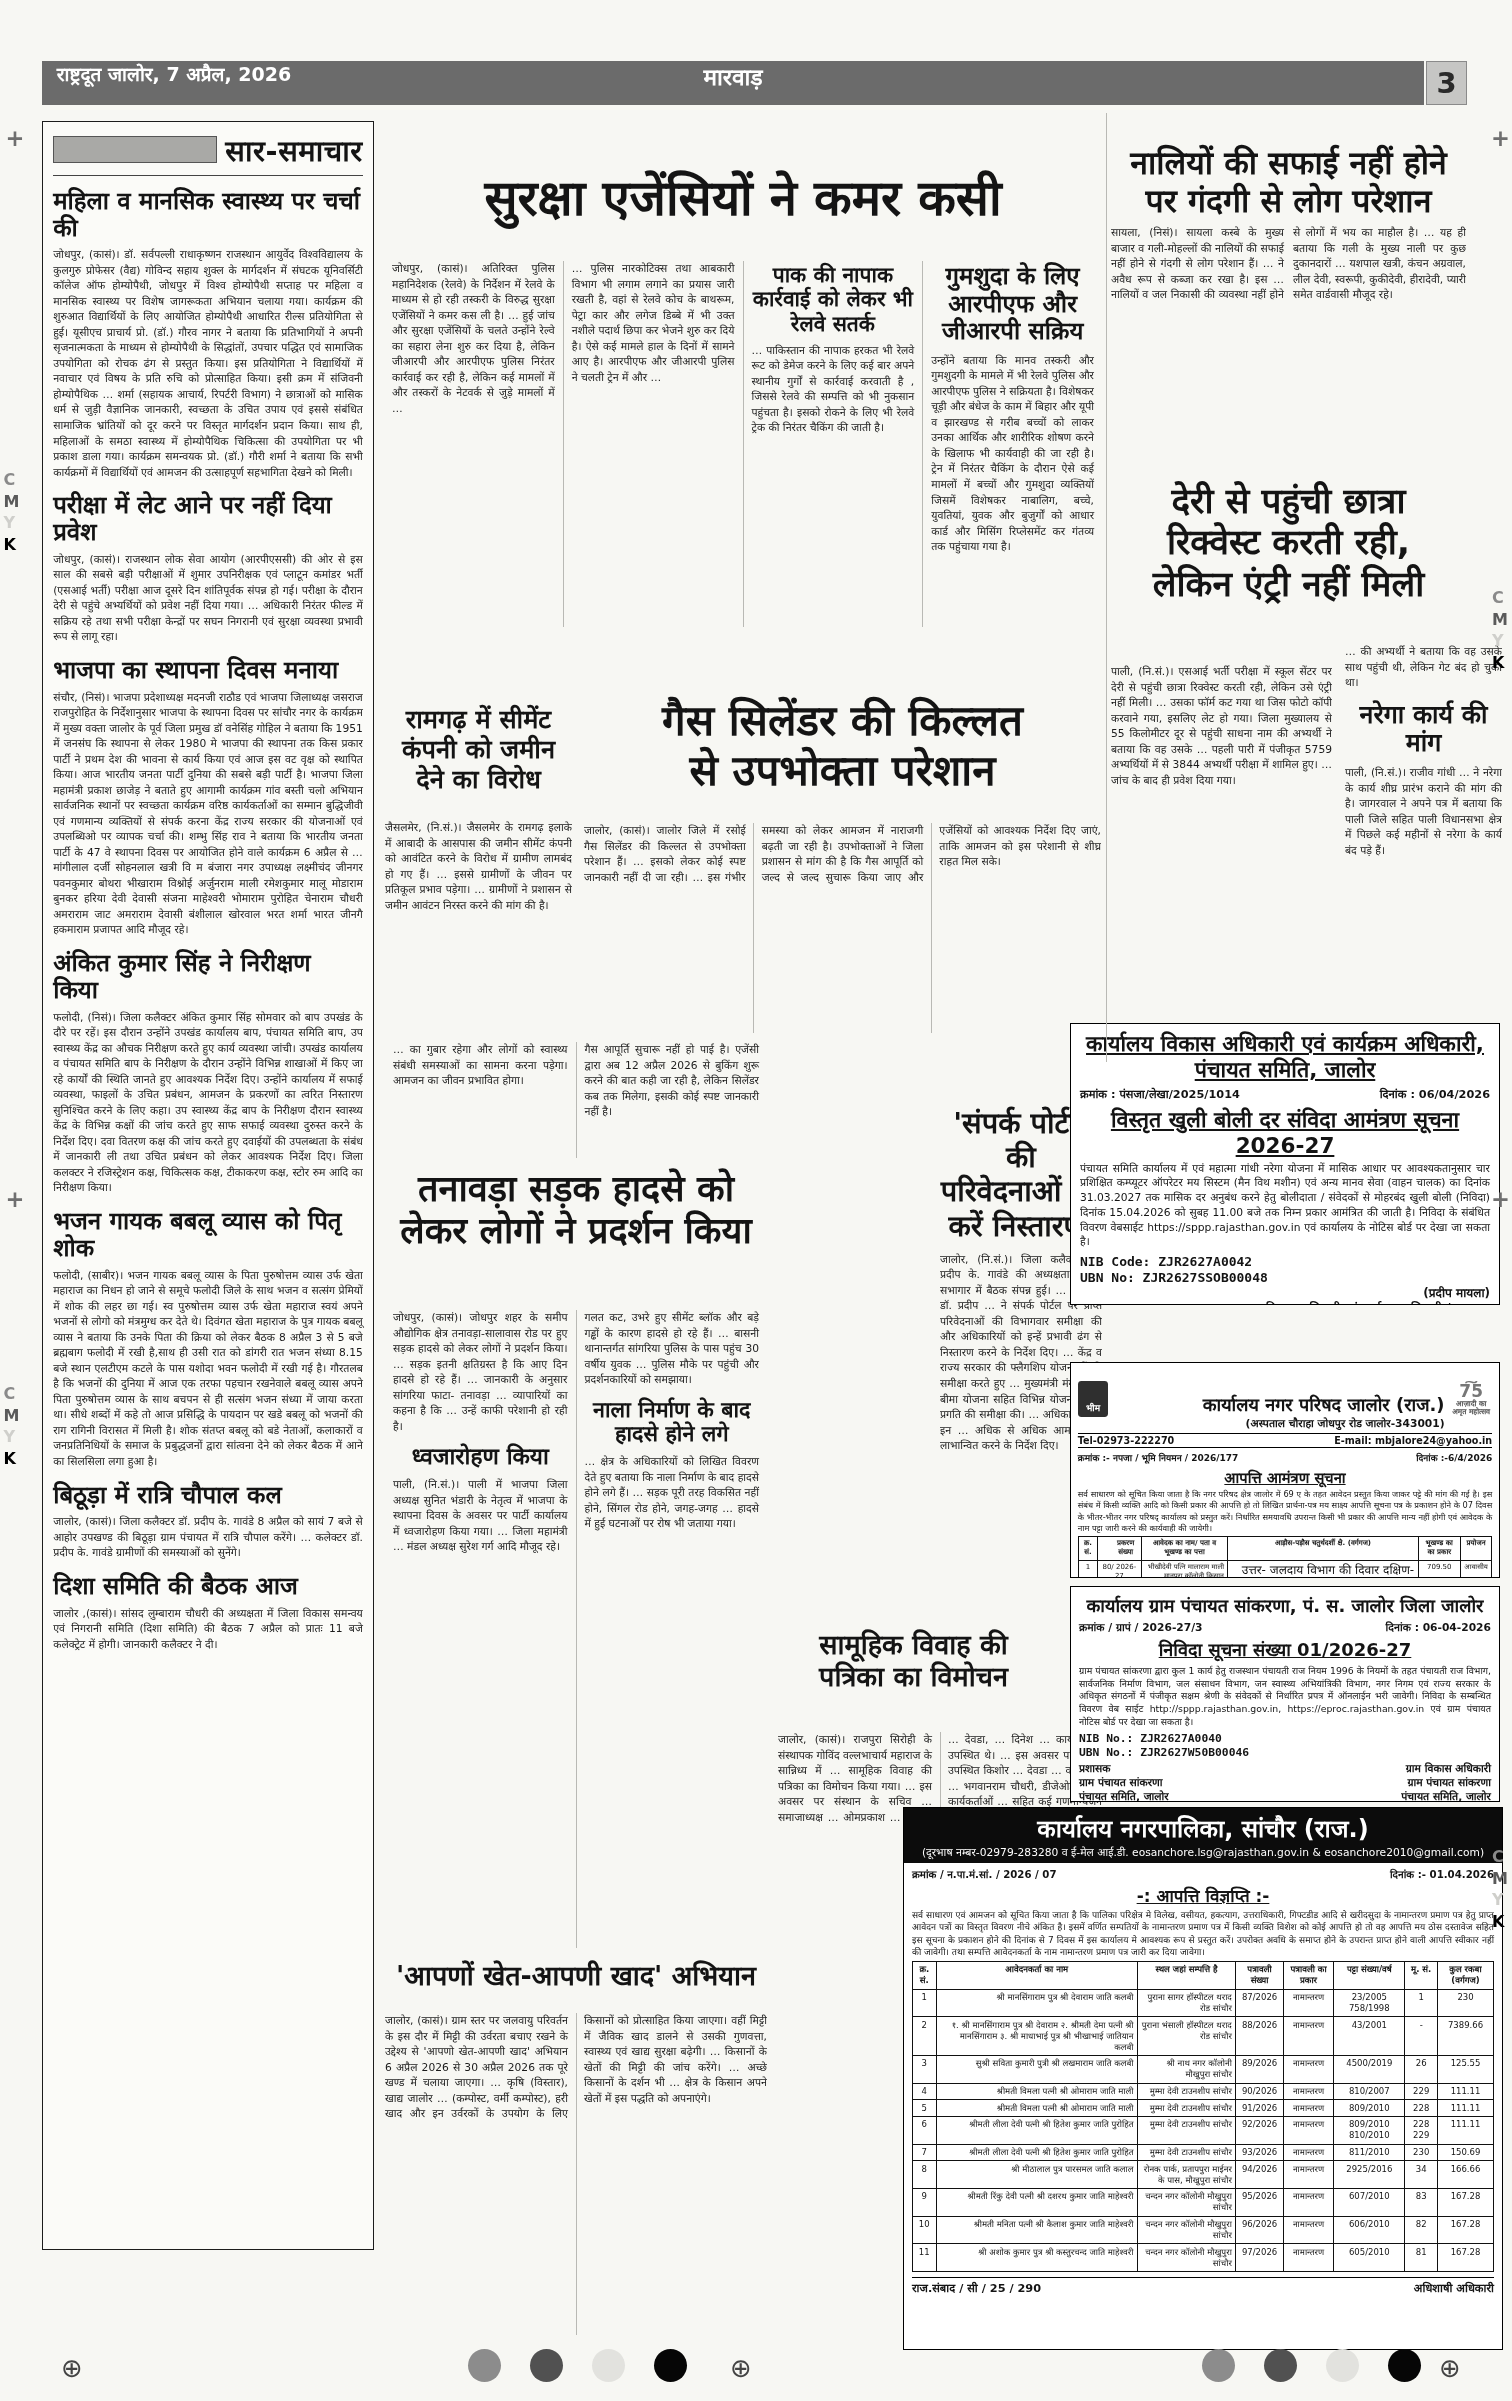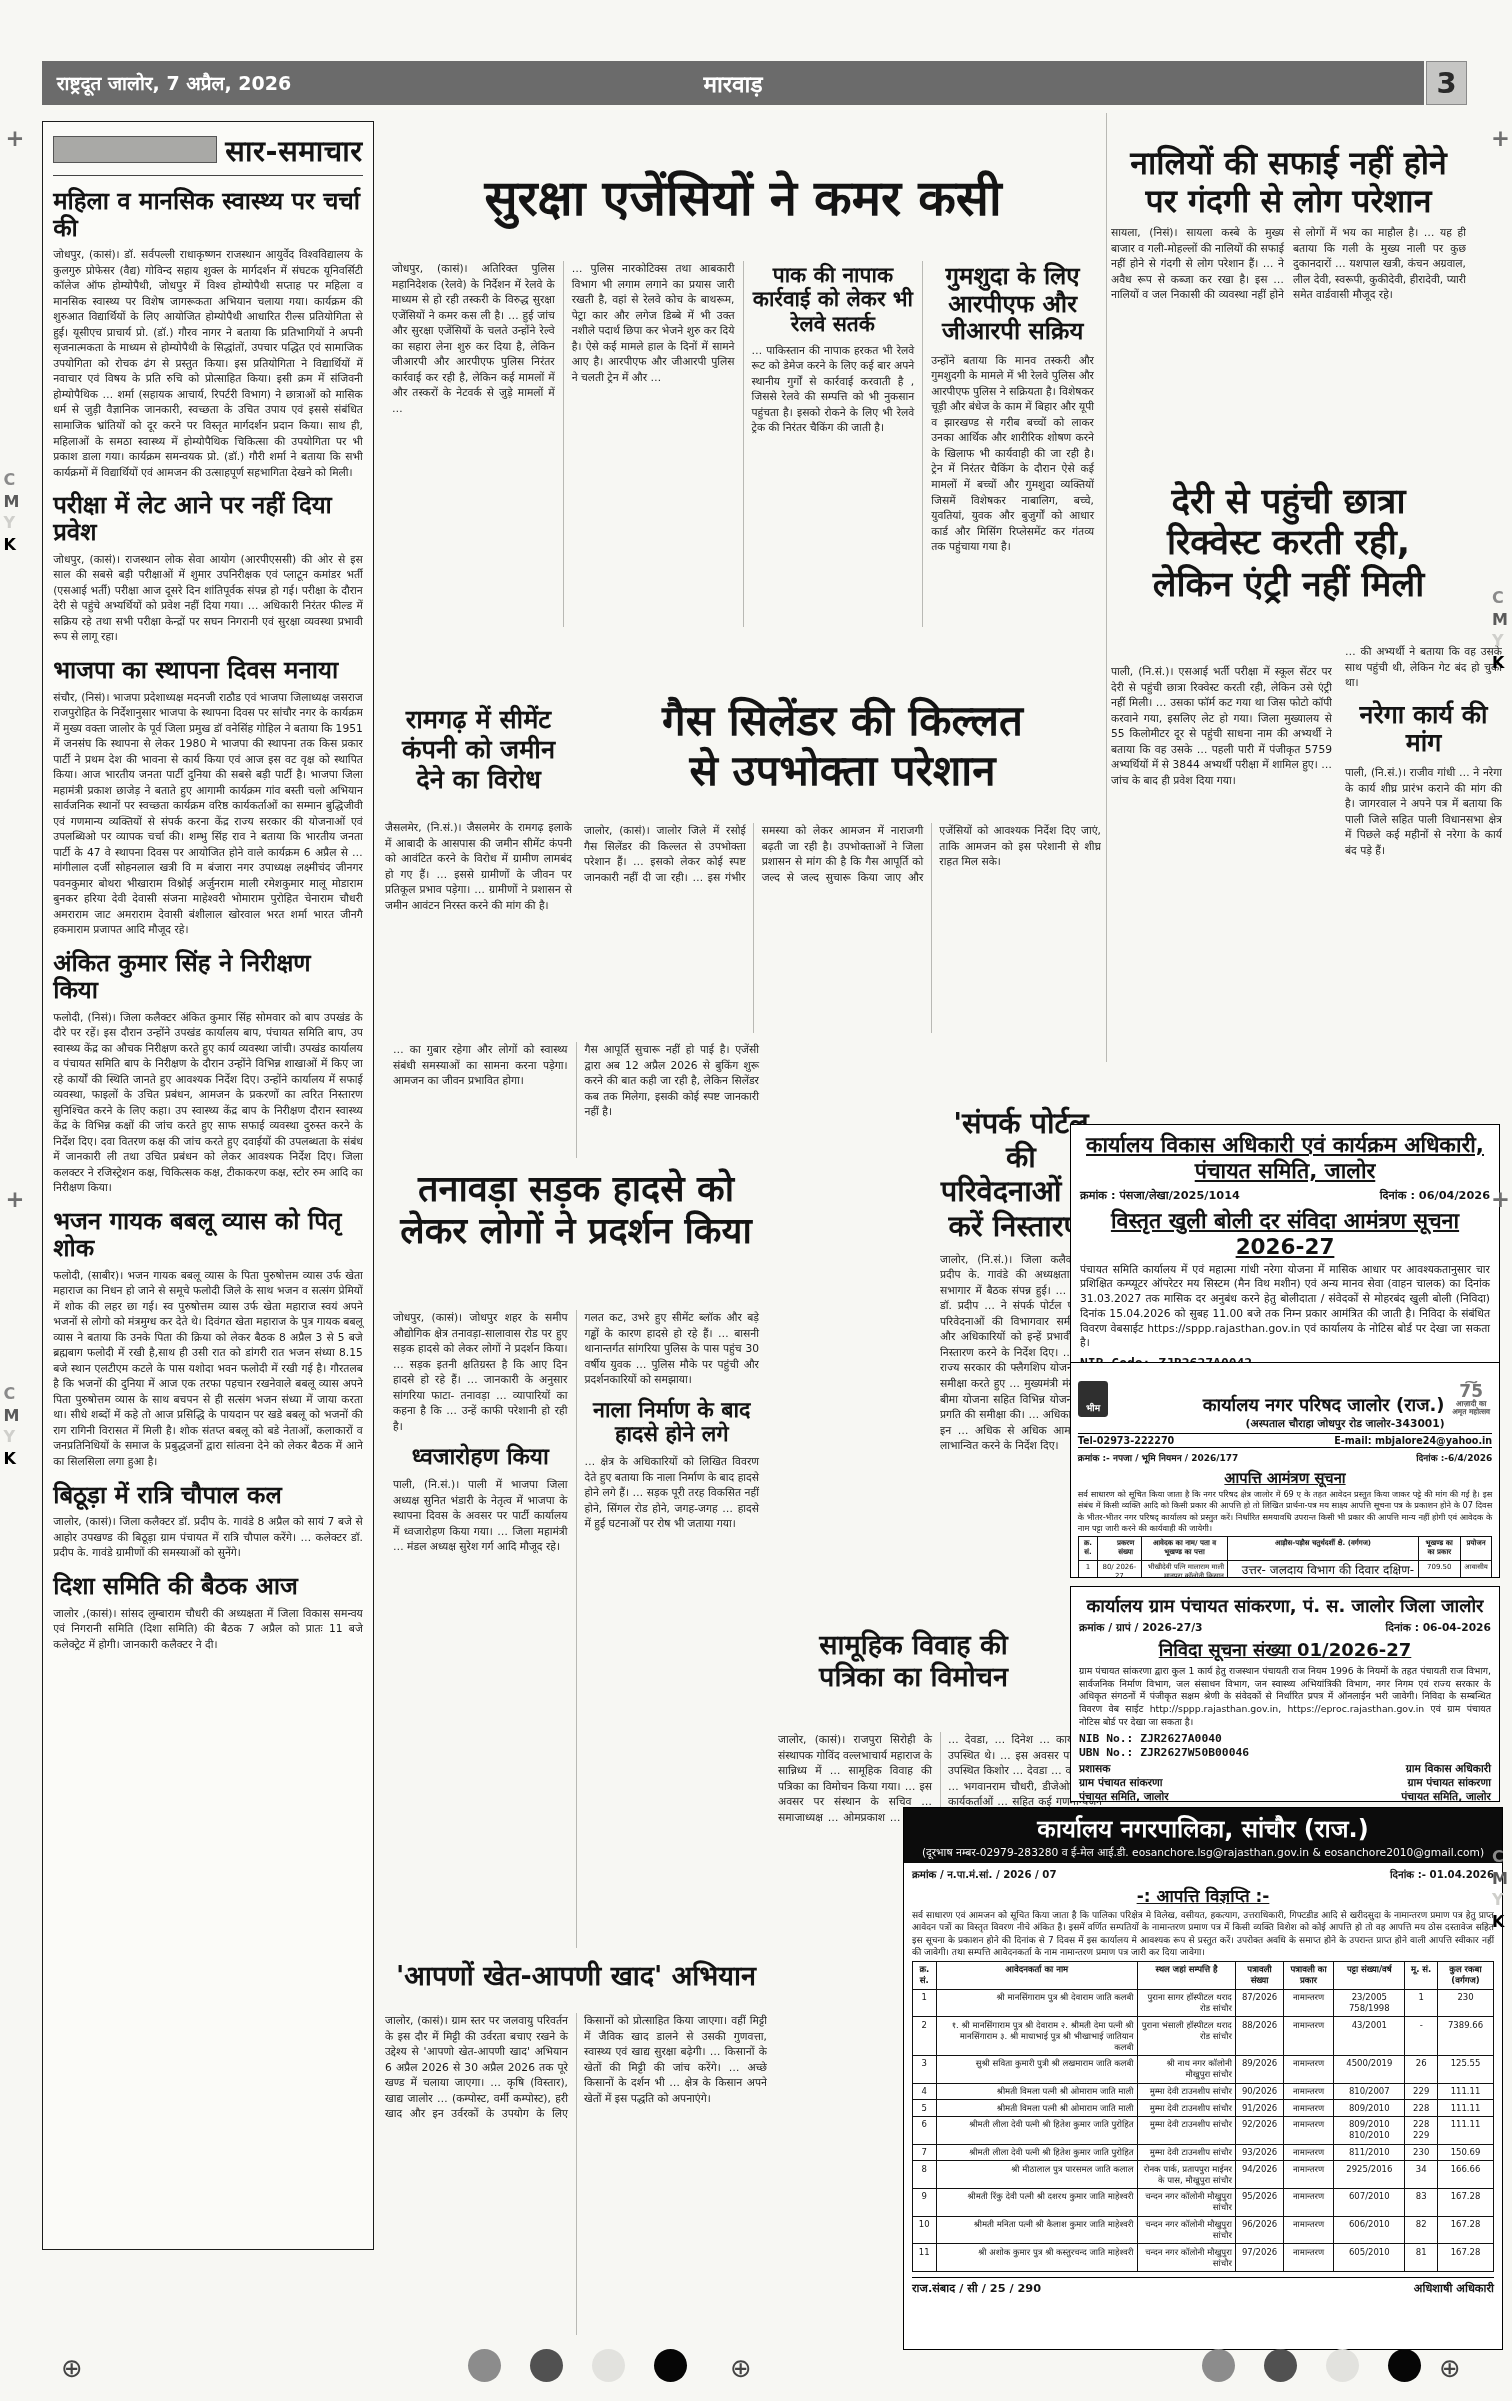--- a/index.html
+++ b/index.html
@@ -1,20 +1,20 @@
 <!DOCTYPE html>
 <html style="font-size:9px"><head>
 <meta charset="utf-8">
 <style>
   html,body{margin:0;padding:0;background:#dcdcd8;}
   .page{position:relative;width:1512px;height:2401px;background:#f7f7f3;color:#141414;
         font-family:"DejaVu Sans","Liberation Sans",sans-serif;overflow:hidden;}
   .abs{position:absolute;}
   
-  .mast{background:#6b6b6b;color:#fff;display:flex;align-items:center;padding:0 14.7px;box-sizing:border-box;}
+  .mast{background:#6b6b6b;color:#fff;display:flex;align-items:flex-start;padding:0 14.7px;box-sizing:border-box;}
   .mast .ed{font-size:19px;font-weight:bold;flex:1;}
   .mast .sec{font-size:22.6px;font-weight:bold;flex:1;text-align:center;}
   .mast .sp{flex:1;}
   .pagenum{background:#c6c6c4;color:#2a2a2a;font-size:29px;font-weight:bold;
            display:flex;align-items:center;justify-content:center;border:0.6px solid #8a8a8a;box-sizing:border-box;}
   
   .leftcol{border:1.1px solid #1c1c1c;background:#fbfbf8;box-sizing:border-box;padding:8px 10.2px;overflow:hidden;}
   .sarbox{display:flex;align-items:center;gap:8px;border-bottom:1.1px solid #444;padding-bottom:5.6px;}
   .sarbar{flex:1;height:25px;background:#a9a9a6;border:0.6px solid #555;}
   .sartitle{font-size:29px;font-weight:bold;letter-spacing:0.6px;}
@@ -216,21 +216,21 @@
   </h2>
   <div class="abs colflow" style="left:778px;top:1732px;width:324px;height:582px;column-count:2;overflow:hidden;">
     <p class="body">जालोर, (कासं)। राजपुरा सिरोही के संस्थापक गोविंद वल्लभाचार्य महाराज के सान्निध्य में … सामूहिक विवाह की पत्रिका का विमोचन किया गया। … इस अवसर पर संस्थान के सचिव … समाजाध्यक्ष … ओमप्रकाश … ,ललित … देवडा, … दिनेश … कार्यालय में उपस्थित थे। … इस अवसर पर उन्होंने उपस्थित किशोर … देवडा … व संस्थान … भगवानराम चौधरी, डीजेओडीजी के कार्यकर्ताओं … सहित कई गणमान्यजन उपस्थित रहे।</p>
   </div>
 
   <h2 class="abs hl" style="left:385px;top:1960px;width:382px;font-size:27px;">'आपणों खेत-आपणी खाद' अभियान</h2>
   <div class="abs colflow" style="left:385px;top:2013px;width:382px;height:322px;column-count:2;overflow:hidden;">
     <p class="body">जालोर, (कासं)। ग्राम स्तर पर जलवायु परिवर्तन के इस दौर में मिट्टी की उर्वरता बचाए रखने के उद्देश्य से 'आपणो खेत-आपणी खाद' अभियान 6 अप्रैल 2026 से 30 अप्रैल 2026 तक पूरे खण्ड में चलाया जाएगा। … कृषि (विस्तार), खाद्य जालोर … (कम्पोस्ट, वर्मी कम्पोस्ट), हरी खाद और इन उर्वरकों के उपयोग के लिए किसानों को प्रोत्साहित किया जाएगा। वहीं मिट्टी में जैविक खाद डालने से उसकी गुणवत्ता, स्वास्थ्य एवं खाद्य सुरक्षा बढ़ेगी। … किसानों के खेतों की मिट्टी की जांच करेंगे। … अच्छे किसानों के दर्शन भी … क्षेत्र के किसान अपने खेतों में इस पद्धति को अपनाएंगे।</p>
   </div>
 
-  <div class="abs notice" style="left:1070px;top:1124px;width:430px;height:282px;">
+  <div class="abs notice" style="left:1070px;top:1023px;width:430px;height:282px;">
     <div class="ntitle" style="font-size:21.5px;">
       <span>कार्यालय विकास अधिकारी एवं कार्यक्रम अधिकारी,</span><br>
       <span>पंचायत समिति, जालोर</span>
     </div>
     <div class="nrefrow">
       <span>क्रमांक : पंसजा/लेखा/2025/1014</span>
       <span>दिनांक : 06/04/2026</span>
     </div>
     <div class="nsubject" style="font-size:21.5px;">विस्तृत खुली बोली दर संविदा आमंत्रण सूचना 2026-27</div>
     <p class="nbody">पंचायत समिति कार्यालय में एवं महात्मा गांधी नरेगा योजना में मासिक आधार पर आवश्यकतानुसार चार प्रशिक्षित कम्प्यूटर ऑपरेटर मय सिस्टम (मैन विथ मशीन) एवं अन्य मानव सेवा (वाहन चालक) का दिनांक 31.03.2027 तक मासिक दर अनुबंध करने हेतु बोलीदाता / संवेदकों से मोहरबंद खुली बोली (निविदा) दिनांक 15.04.2026 को सुबह 11.00 बजे तक निम्न प्रकार आमंत्रित की जाती है। निविदा के संबंधित विवरण वेबसाईट https://sppp.rajasthan.gov.in एवं कार्यालय के नोटिस बोर्ड पर देखा जा सकता है।</p>

